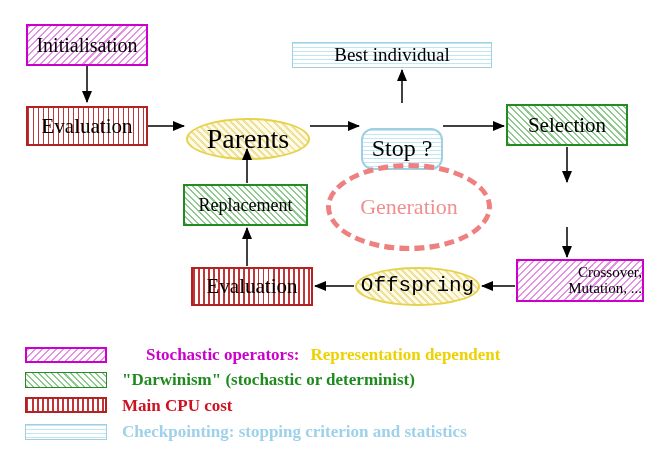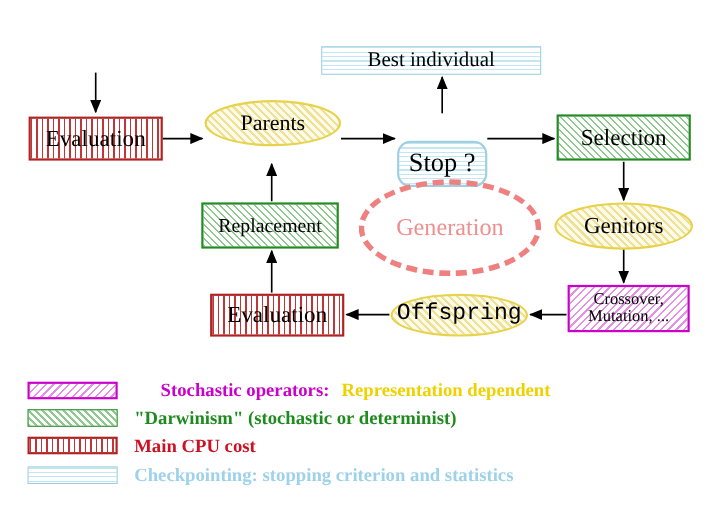--- a/index.html
+++ b/index.html
@@ -34,28 +34,28 @@
     border:2px solid #e7d24b; border-radius:50%; background-color:#fefbe8;
     background-image:repeating-linear-gradient(45deg,#efe09a 0 2px,rgba(0,0,0,0) 2px 5px);
   }
   .ellipse-dashed {
     border:5px dashed #ef8080; border-radius:50%;
     color:#ef8f8f; background:transparent;
   }
   
   #n-init        { left:26px;  top:24px;  width:122px; height:42px; font-size:20px; }
   #n-eval-top    { left:26px;  top:106px; width:122px; height:40px; font-size:21px; }
-  #n-parents     { left:186px; top:91px; width:124px; height:42px; font-size:20px; }
+  #n-parents     { left:186px; top:118px; width:124px; height:42px; font-size:28px; }
   #n-best        { left:292px; top:42px;  width:200px; height:26px; font-size:19px; border-width:1px; }
   #n-stop        { left:361px; top:104px; width:82px;  height:42px; font-size:24px; border-radius:12px;margin-top:24px; }
   #n-selection   { left:506px; top:104px; width:122px; height:42px; font-size:21px; }
   #n-replacement { left:183px; top:184px; width:125px; height:42px; font-size:18px; }
   #n-generation  { left:326px; top:163px; width:166px; height:88px; font-size:22px;text-align:right; }
   #n-genitors    { left:504px; top:184px; width:126px; height:43px; font-size:21px; }
-  #n-crossover   { left:516px; top:259px; width:111px; height:43px; font-size:15px; flex-direction:column; }
+  #n-crossover   { left:516px; top:259px; width:128px; height:43px; font-size:15px; flex-direction:column;align-items:flex-end; }
   #n-eval-bot    { left:191px; top:267px; width:122px; height:39px; font-size:21px; }
   #n-offspring   { left:355px; top:267px; width:125px; height:39px; font-size:21px;font-family:Liberation Mono, monospace; }
   
   #arrows { position:absolute; left:0; top:0; width:662px; height:471px; pointer-events:none; }
   #arrows line { stroke:#000; stroke-width:1.5; }
   
   .swatch { position:absolute; left:25px; width:82px; height:16px; }
   #sw-magenta { top:347px; }
   #sw-green   { top:372px; border-width:1.5px; }
   #sw-red     { top:397px; }
@@ -68,36 +68,36 @@
   #lt-1 .part2 { color:#eed200; margin-left:11px; }
   #lt-2 { top:370px; color:#1f8b1f; }
   #lt-3 { top:396px; color:#cc1122; }
   #lt-4 { top:422px; color:#9ed1ea; }
 </style>
 </head>
 <body>
 
 <div id="canvas">
 
+  <div class="node hatch-magenta" id="n-init">Initialisation</div>
 
   <div class="node stripe-red" id="n-eval-top">Evaluation</div>
 
   <div class="node ellipse-yellow" id="n-parents">Parents</div>
 
   <div class="node stripe-cyan" id="n-best">Best individual</div>
 
   <div class="node stripe-cyan" id="n-stop">Stop ?</div>
 
   <div class="node hatch-green" id="n-selection">Selection</div>
 
   <div class="node hatch-green" id="n-replacement">Replacement</div>
 
   <div class="node ellipse-dashed" id="n-generation">Generation</div>
 
-  <div class="node ellipse-yellow" id="n-genitors">Genitors</div>
 
   <div class="node hatch-magenta" id="n-crossover">
     <span>Crossover,</span>
     <span>Mutation, ...</span>
   </div>
 
   <div class="node stripe-red" id="n-eval-bot">Evaluation</div>
 
   <div class="node ellipse-yellow" id="n-offspring">Offspring</div>
 

